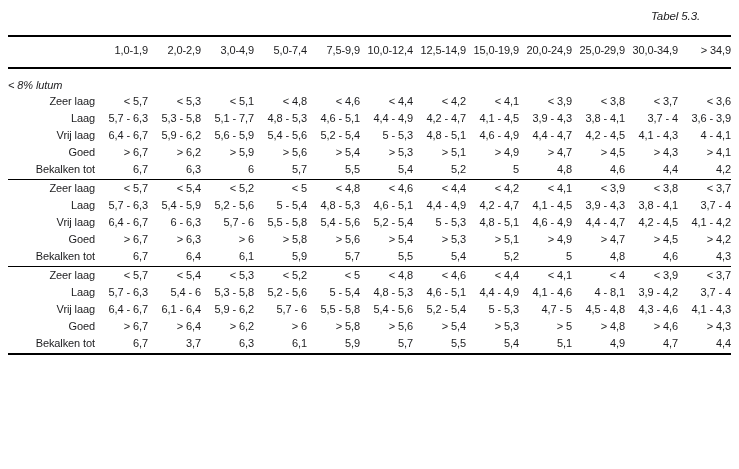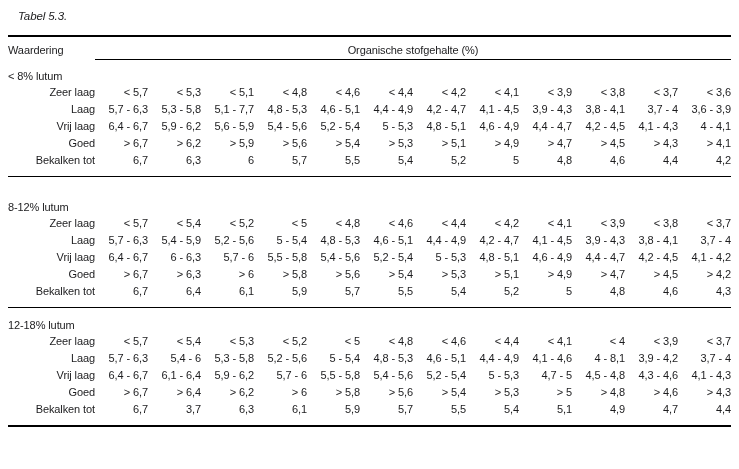--- a/index.html
+++ b/index.html
@@ -10,20 +10,21 @@
     overflow: hidden;
   }
   .page { padding: 6px 8px 0 8px; }
 
   .caption {
     display: flex;
     font-style: italic;
     font-size: 11.5px;
     letter-spacing: -0.1px;
     margin: 4px 0 0 10px;
+    justify-content: flex-end;
   }
   .cap-label { flex: 0 0 80px; }
   .cap-text sub, .cap-text sup { font-size: 8px; font-style: italic; }
 
   table.ph-table {
     border-collapse: collapse;
     table-layout: fixed;
     width: 723px;
     margin-top: 13px;
     border-top: 2px solid #000;
@@ -37,26 +38,26 @@
     white-space: nowrap;
   }
   .corner-th { text-align: left; vertical-align: top; padding-top: 7px; }
   .group-th { text-align: center; border-bottom: 1px solid #000; padding: 7px 0 3px 0; }
   .colhead-row th { text-align: right; padding: 7px 0 11px 0; border-bottom: 2px solid #000; }
   .colhead-row th.spacer { padding: 0; }
 
   tbody td { text-align: right; line-height: 17px; }
   tbody td.rowlabel { text-align: right; }
   .section-name-row td {
-    text-align: left; 
+    text-align: left; font-style: italic;
     padding-top: 9px; line-height: 15px;
   }
   tbody.sec-1 .section-name-row td { padding-top: 23px; }
   tbody.sec-2 .section-name-row td { padding-top: 10px; }
-  tbody tr.last-row td { border-bottom: 1px solid #000; padding-bottom: 7px; }
+  tbody tr.last-row td { border-bottom: 1px solid #000; padding-bottom: 1px; }
   tbody.sec-2 tr.last-row td { border-bottom: 2px solid #000; }
 </style>
 </head>
 <body>
 
 <div class="page">
   <div class="caption">
     <span class="cap-label">Tabel 5.3.</span>
   </div>
 
@@ -70,23 +71,34 @@
         <col>
         <col>
         <col>
         <col>
         <col>
         <col>
         <col>
         <col>
       </colgroup>
     <thead>
-        <tr>
-          <th class="corner-th">Waardering</th>
-          <th class="group-th" colspan="12">Organische stofgehalte (%)</th>
+        <tr class="colhead-row">
+          <th class="spacer"></th>
+          <th>1,0-1,9</th>
+          <th>2,0-2,9</th>
+          <th>3,0-4,9</th>
+          <th>5,0-7,4</th>
+          <th>7,5-9,9</th>
+          <th>10,0-12,4</th>
+          <th>12,5-14,9</th>
+          <th>15,0-19,9</th>
+          <th>20,0-24,9</th>
+          <th>25,0-29,9</th>
+          <th>30,0-34,9</th>
+          <th>&gt; 34,9</th>
         </tr>
       </thead>
   <tbody class="sec-0">
         <tr class="section-name-row">
           <td colspan="13">&lt; 8% lutum</td>
         </tr>
         <tr class="">
           <td class="rowlabel">Zeer laag</td>
           <td>&lt; 5,7</td>
           <td>&lt; 5,3</td>
@@ -156,23 +168,20 @@
           <td>5,4</td>
           <td>5,2</td>
           <td>5</td>
           <td>4,8</td>
           <td>4,6</td>
           <td>4,4</td>
           <td>4,2</td>
         </tr>
       </tbody>
       <tbody class="sec-1">
-        <tr class="section-name-row">
-          <td colspan="13">8-12% lutum</td>
-        </tr>
         <tr class="">
           <td class="rowlabel">Zeer laag</td>
           <td>&lt; 5,7</td>
           <td>&lt; 5,4</td>
           <td>&lt; 5,2</td>
           <td>&lt; 5</td>
           <td>&lt; 4,8</td>
           <td>&lt; 4,6</td>
           <td>&lt; 4,4</td>
           <td>&lt; 4,2</td>
@@ -236,23 +245,20 @@
           <td>5,5</td>
           <td>5,4</td>
           <td>5,2</td>
           <td>5</td>
           <td>4,8</td>
           <td>4,6</td>
           <td>4,3</td>
         </tr>
       </tbody>
       <tbody class="sec-2">
-        <tr class="section-name-row">
-          <td colspan="13">12-18% lutum</td>
-        </tr>
         <tr class="">
           <td class="rowlabel">Zeer laag</td>
           <td>&lt; 5,7</td>
           <td>&lt; 5,4</td>
           <td>&lt; 5,3</td>
           <td>&lt; 5,2</td>
           <td>&lt; 5</td>
           <td>&lt; 4,8</td>
           <td>&lt; 4,6</td>
           <td>&lt; 4,4</td>

